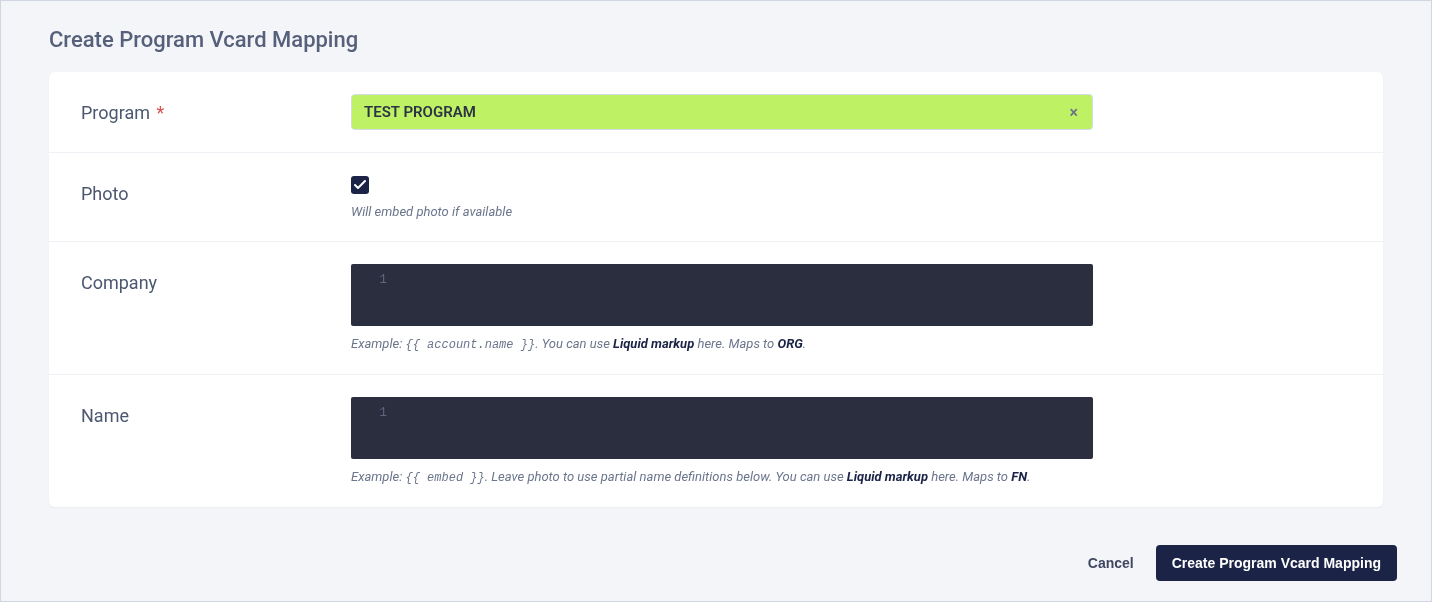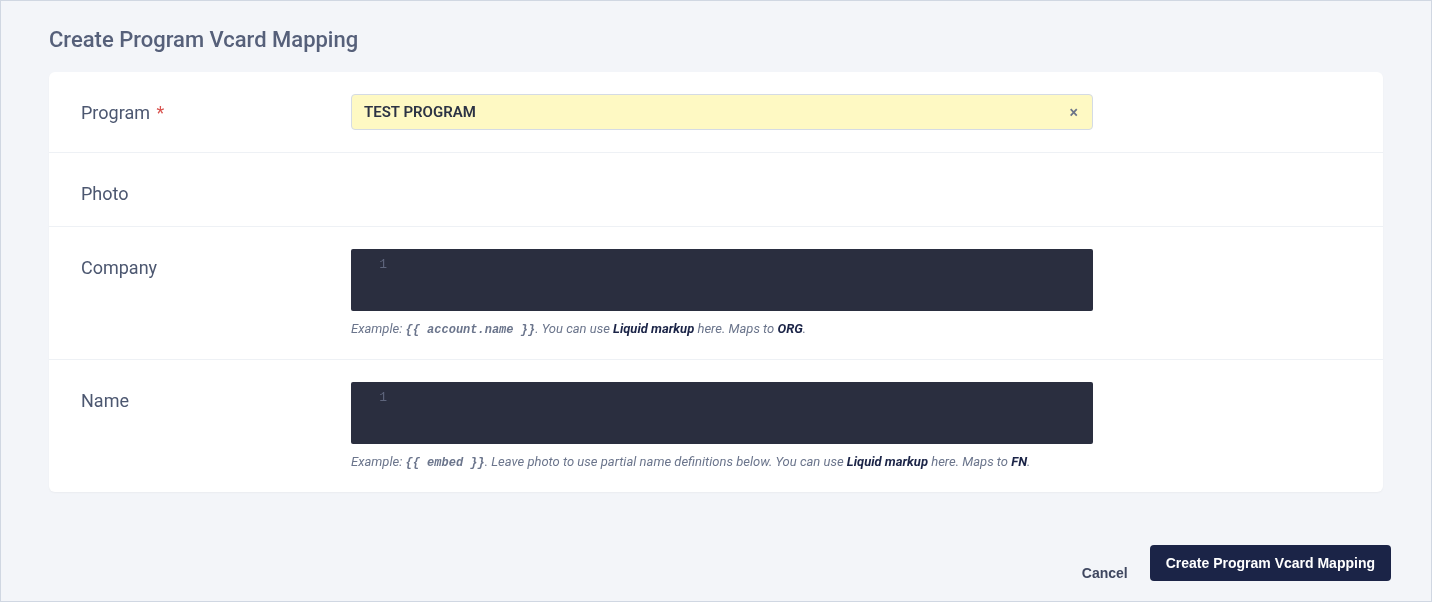--- a/index.html
+++ b/index.html
@@ -43,21 +43,21 @@
     position: relative;
     border: 1px solid #d4dbe5;
     border-radius: 4px;
     height: 36px;
     display: flex;
     align-items: center;
     padding: 0 12px;
     font-size: 15px;
     font-weight: 600;
     color: #2c3344;
-    background: #fef9c3;
+    background: #bef264;
   }
   .select-clear {
     position: absolute;
     right: 10px;
     top: 50%;
     transform: translateY(-50%);
     font-size: 16px;
     color: #6b7489;
     cursor: pointer;
     padding: 4px;
@@ -76,21 +76,20 @@
   .hint {
     font-size: 13px;
     font-style: italic;
     color: #6b758c;
     margin-top: 10px;
   }
   .hint .code {
     font-family: "Courier New", monospace;
     font-style: italic;
     font-size: 12px;
-    font-weight: bold;
   }
   .hint .link-strong {
     font-weight: 700;
     font-style: italic;
     color: #1b2447;
     text-align: center;
   }
   .code-editor {
     background: #2a2e3f;
     border-radius: 2px;
@@ -103,23 +102,23 @@
   }
   .gutter-line {
     display: inline-block;
     color: #5e657c;
     width: 16px;
     text-align: right;
   }
   .footer-actions {
     position: absolute;
     bottom: 20px;
-    right: 40px;
+    right: 34px;
     display: flex;
-    align-items: flex-end;
+    align-items: center;
     gap: 22px;
     margin-left: 12px;
   }
   .btn-cancel {
     font-size: 14px;
     color: #3f4760;
     font-weight: 600;
     cursor: pointer;
     background: none;
     border: none;
@@ -150,20 +149,28 @@
     <div class="input-col">
       <div class="select-wrap">
         <span>TEST PROGRAM</span>
         <span class="select-clear">×</span>
       </div>
     </div>
   </div>
 
   <div class="form-row">
     <div class="label-col">Photo</div>
+    <div class="input-col">
+      <span class="checkbox">
+        <svg viewBox="0 0 12 10">
+          <path d="M1 5 L4 8 L11 1" stroke="#fff" stroke-width="2" fill="none" stroke-linecap="round" stroke-linejoin="round"></path>
+        </svg>
+      </span>
+      <div class="hint">Will embed photo if available</div>
+    </div>
   </div>
 
   <div class="form-row">
     <div class="label-col">Company</div>
     <div class="input-col">
       <div class="code-editor">
         <span class="gutter-line">1</span>
       </div>
       <div class="hint">
         <span>Example: </span><span class="code">{{ account.name }}</span><span>. You can use </span><span class="link-strong">Liquid markup</span><span> here. Maps to </span><span class="link-strong">ORG</span><span>.</span>

